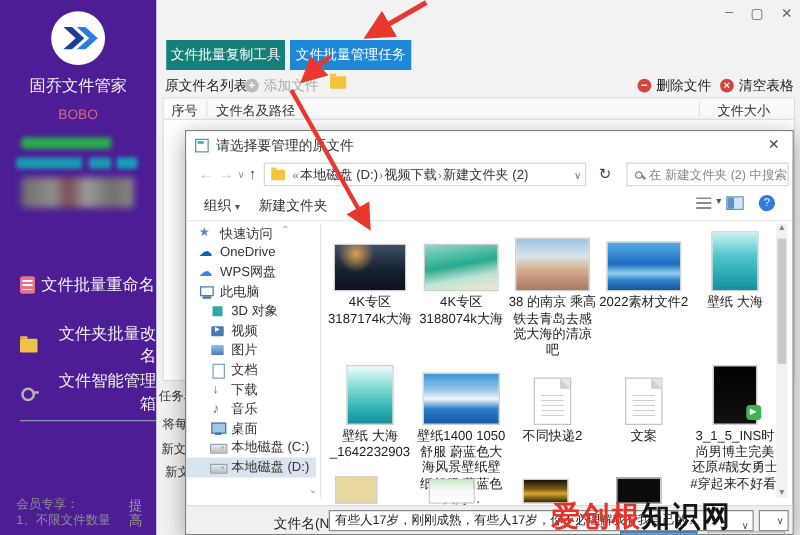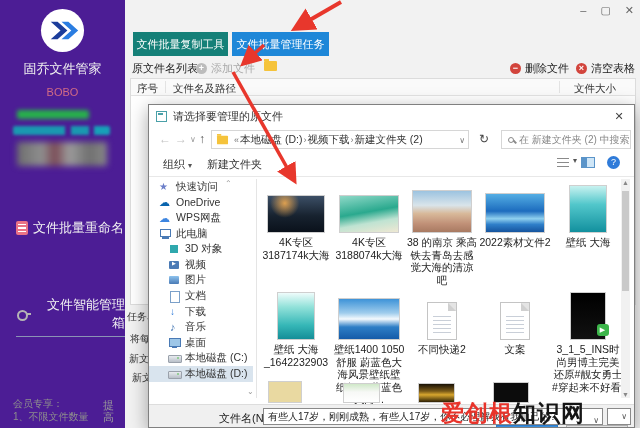--- a/index.html
+++ b/index.html
@@ -177,20 +177,24 @@
     <div id="app-title">固乔文件管家</div>
     <div id="username">BOBO</div>
     <div id="blur1" class="blurbar"></div>
     <div id="blur2" class="blurbar"></div>
     <div id="blur3" class="blurbar"></div>
 
     <div id="menu1" class="menu-item">
       <span class="mi-file"></span>
       <span>文件批量重命名</span>
     </div>
+    <div id="menu2" class="menu-item">
+      <span class="mi-folder"></span>
+      <span>文件夹批量改名</span>
+    </div>
     <div id="menu3" class="menu-item">
       <span class="mi-keys"></span>
       <span>文件智能管理箱</span>
     </div>
 
     <div id="vip">
       <div>会员专享：</div>
       <div>1、不限文件数量</div>
     </div>
     <div id="vip-side">提高</div>

